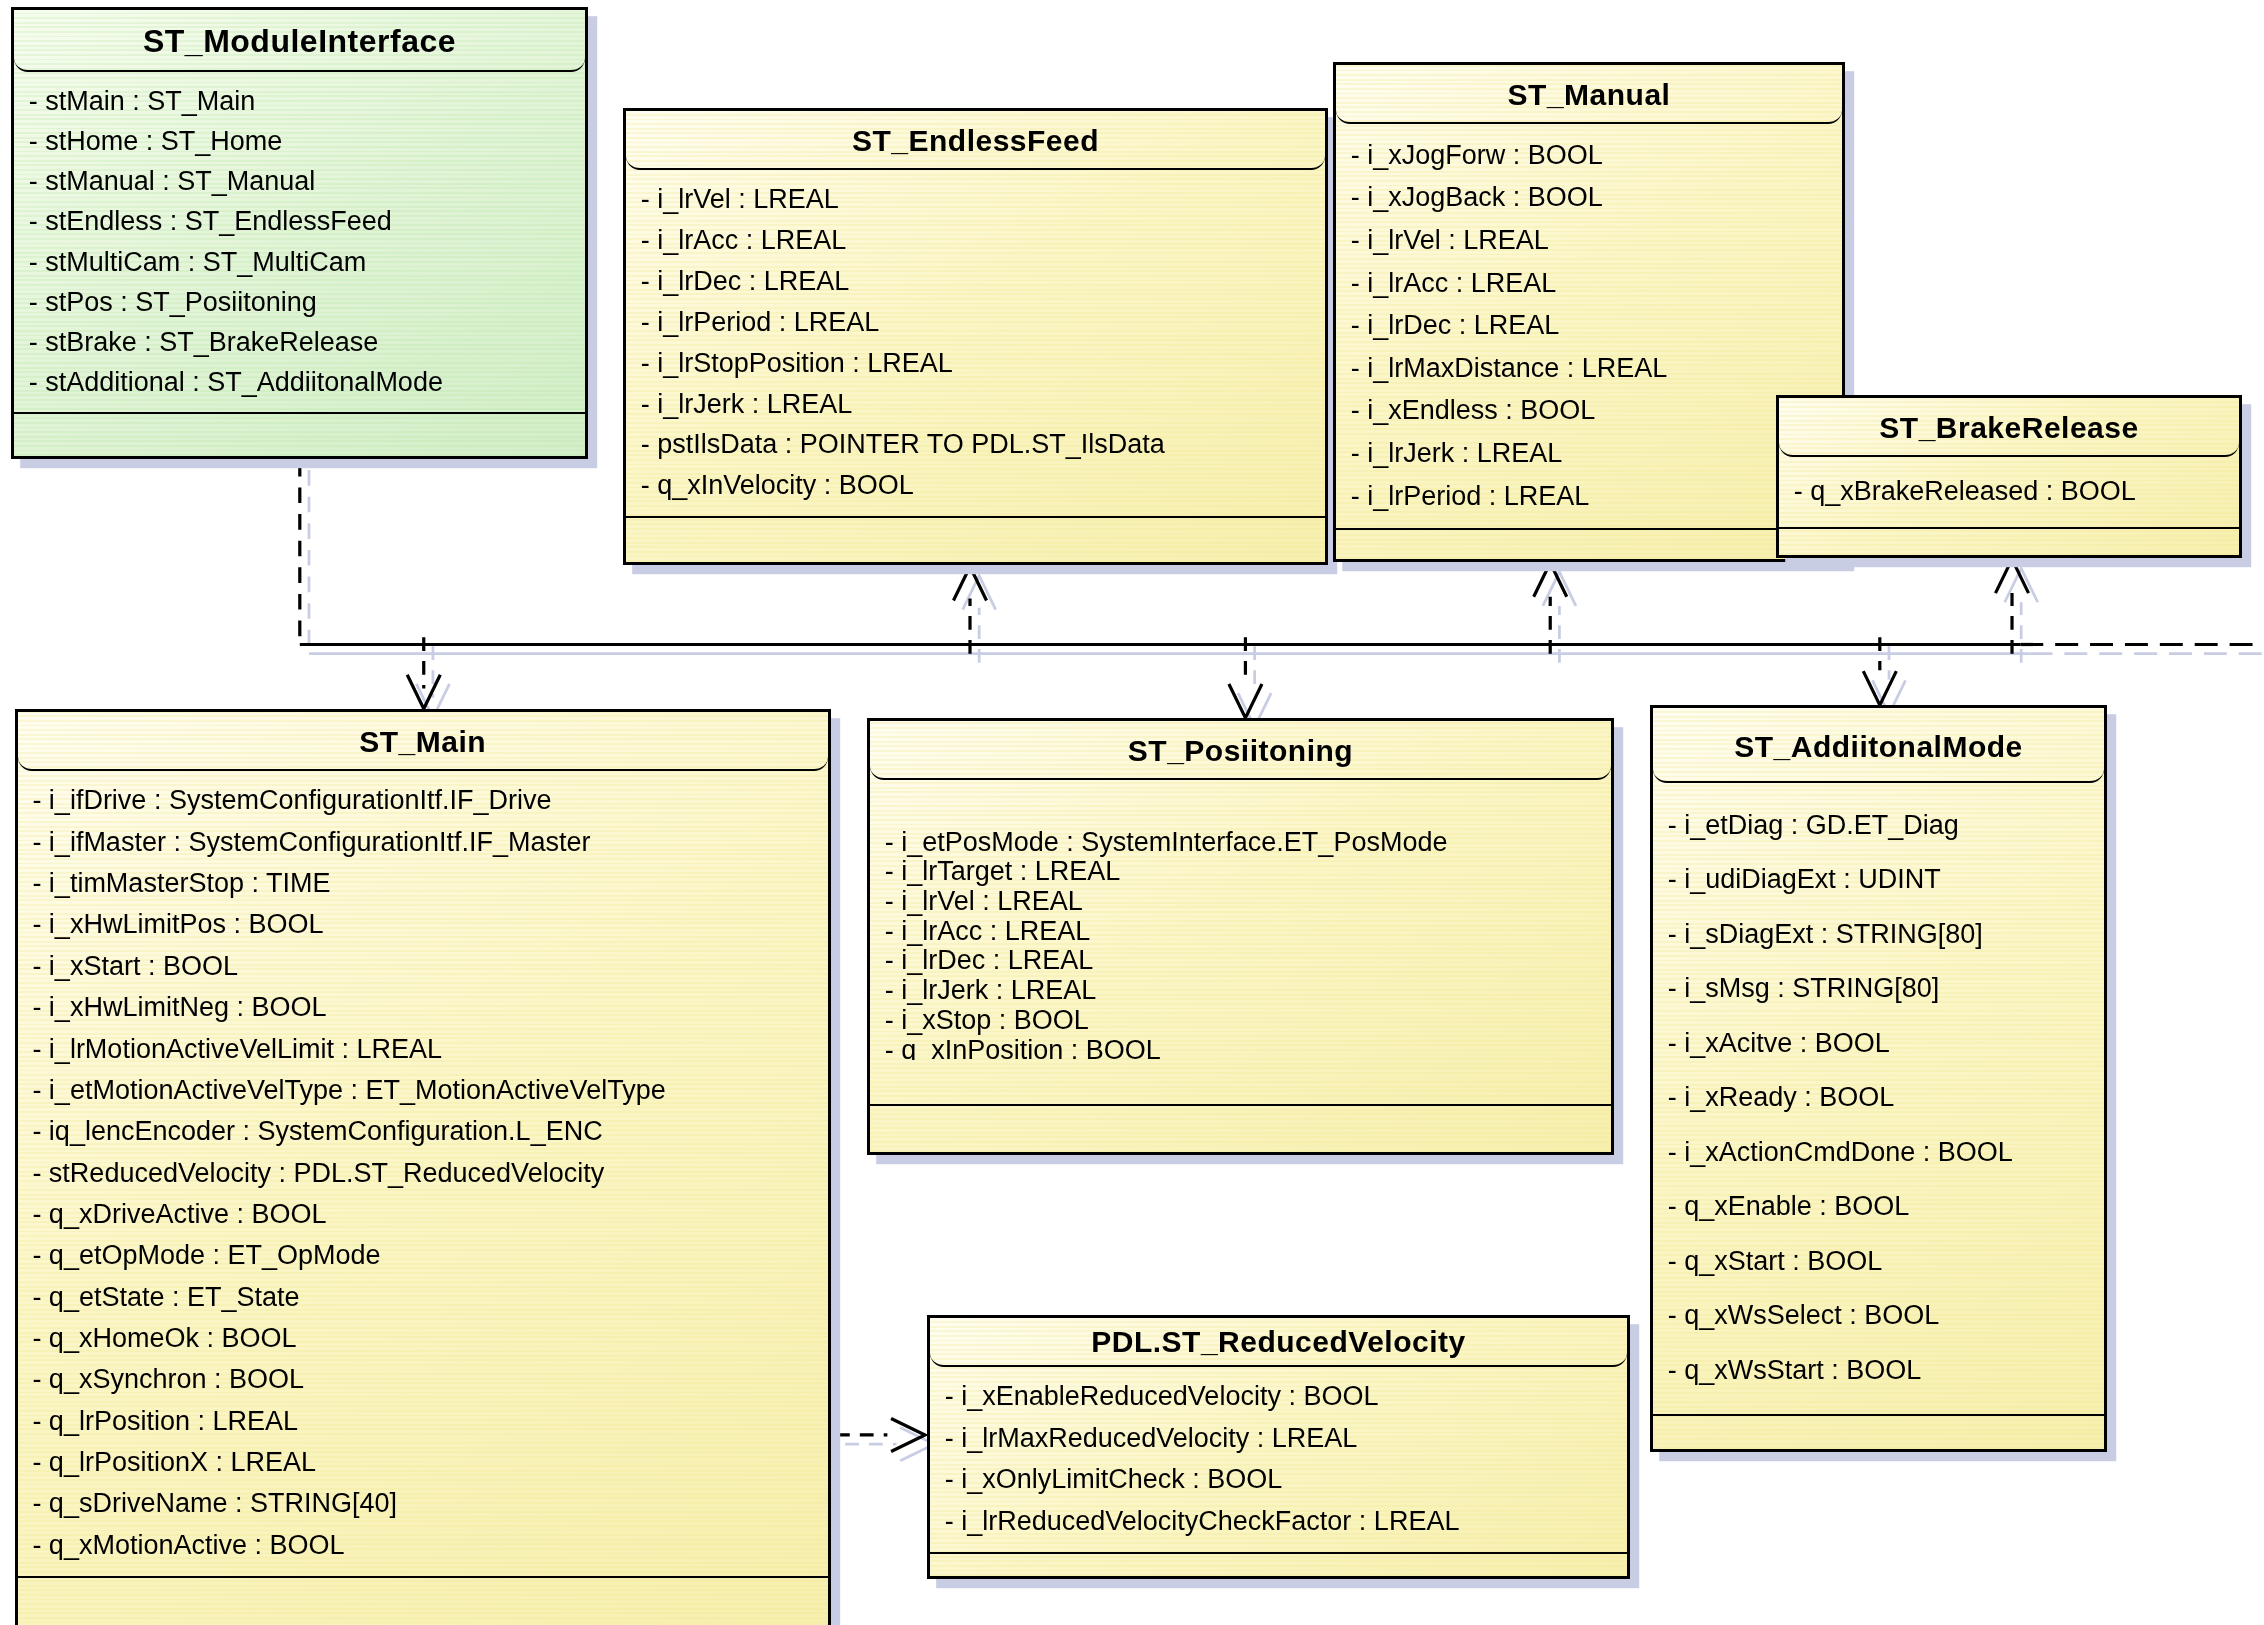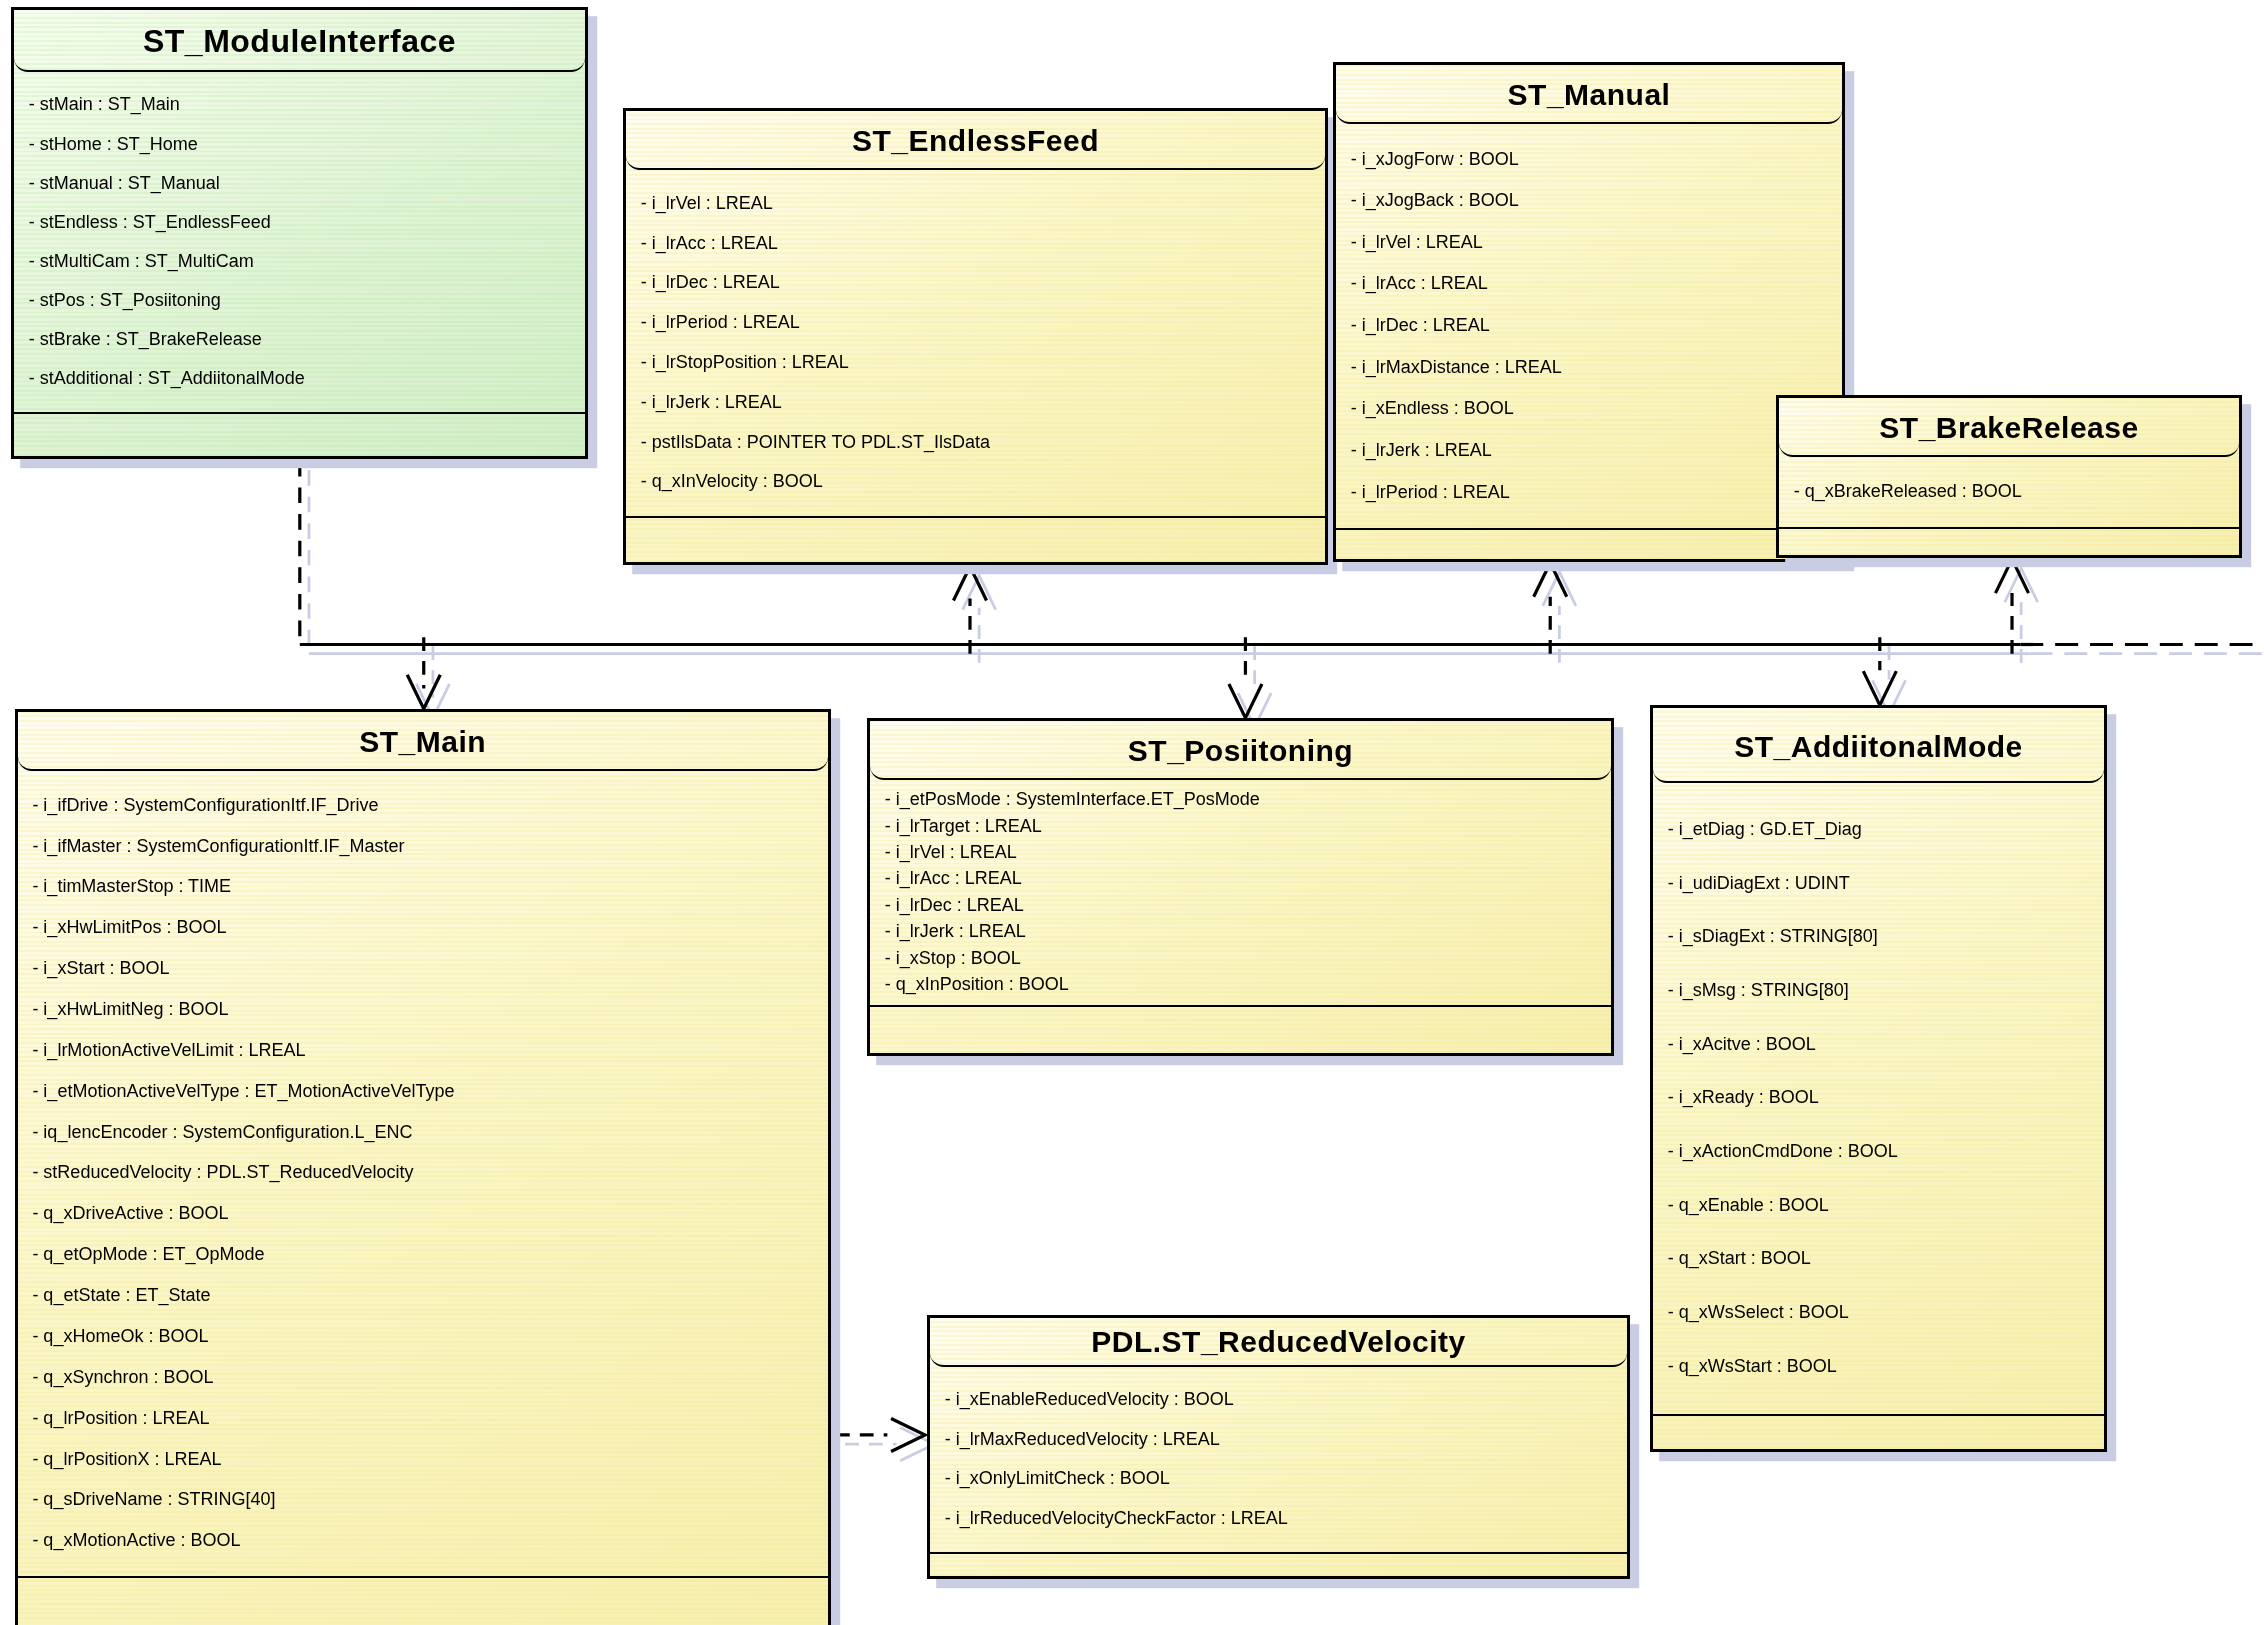--- a/index.html
+++ b/index.html
@@ -46,21 +46,21 @@
     letter-spacing:0.5px;
     white-space:nowrap;
     border-radius:14px;
   }
   .uml-attrs{
     flex:1;
     display:flex;
     flex-direction:column;
     justify-content:space-evenly;
     padding:3.7px 7.3px 3.7px 14.7px;
-    font-size:18px;
+    font-size:27px;
     overflow:hidden;
   }
   .uml-attrs .attr{
     white-space:nowrap;
     line-height:1.1;
   }
   .uml-ops{
     border-top:2.8px solid #000;
     flex:0 0 auto;
   }
@@ -178,21 +178,21 @@
         <div class="attr">- q_xHomeOk : BOOL</div>
         <div class="attr">- q_xSynchron : BOOL</div>
         <div class="attr">- q_lrPosition : LREAL</div>
         <div class="attr">- q_lrPositionX : LREAL</div>
         <div class="attr">- q_sDriveName : STRING[40]</div>
         <div class="attr">- q_xMotionActive : BOOL</div>
       </div>
     <div class="uml-ops" style="height:50px;"></div>
   </div>
 
-  <div class="uml-box yellow" style="left:867px;top:718px;width:747px;height:338px;">
+  <div class="uml-box yellow" style="left:867px;top:718px;width:747px;height:437px;gap:44px;">
     <div class="uml-title">ST_Posiitoning</div>
     <div class="uml-attrs">
         <div class="attr">- i_etPosMode : SystemInterface.ET_PosMode</div>
         <div class="attr">- i_lrTarget : LREAL</div>
         <div class="attr">- i_lrVel : LREAL</div>
         <div class="attr">- i_lrAcc : LREAL</div>
         <div class="attr">- i_lrDec : LREAL</div>
         <div class="attr">- i_lrJerk : LREAL</div>
         <div class="attr">- i_xStop : BOOL</div>
         <div class="attr">- q_xInPosition : BOOL</div>

